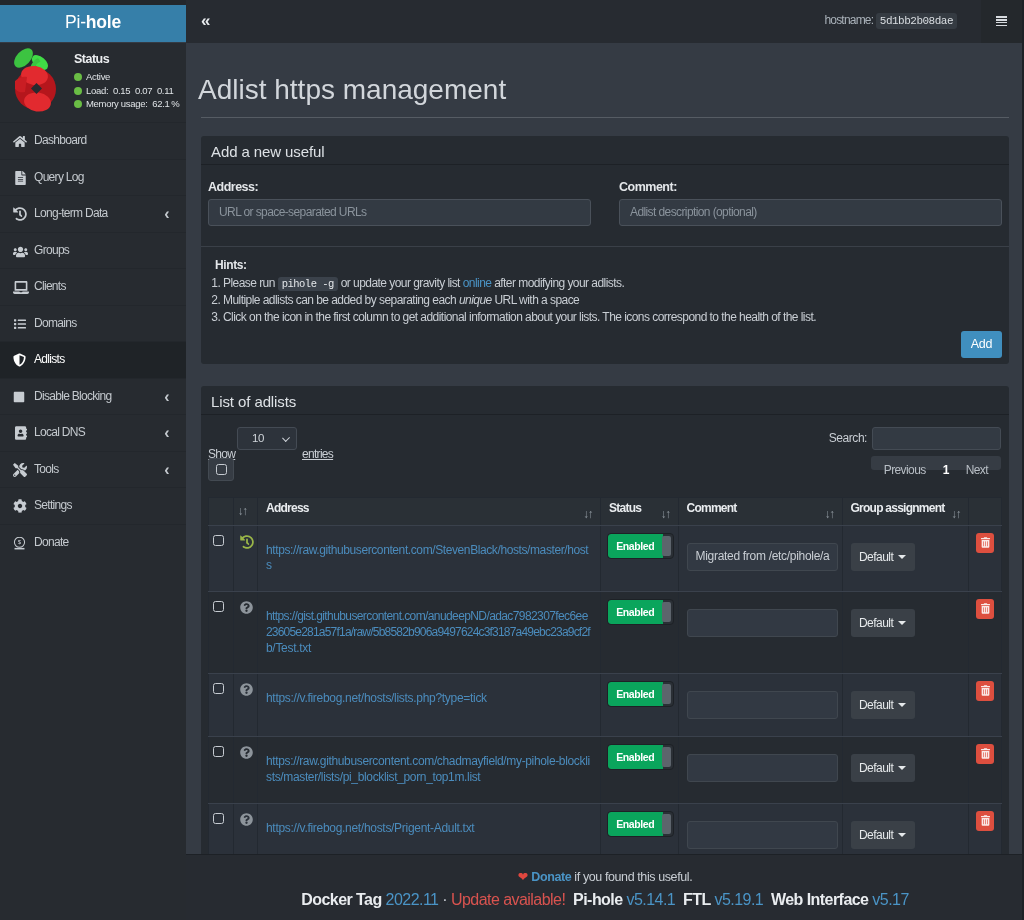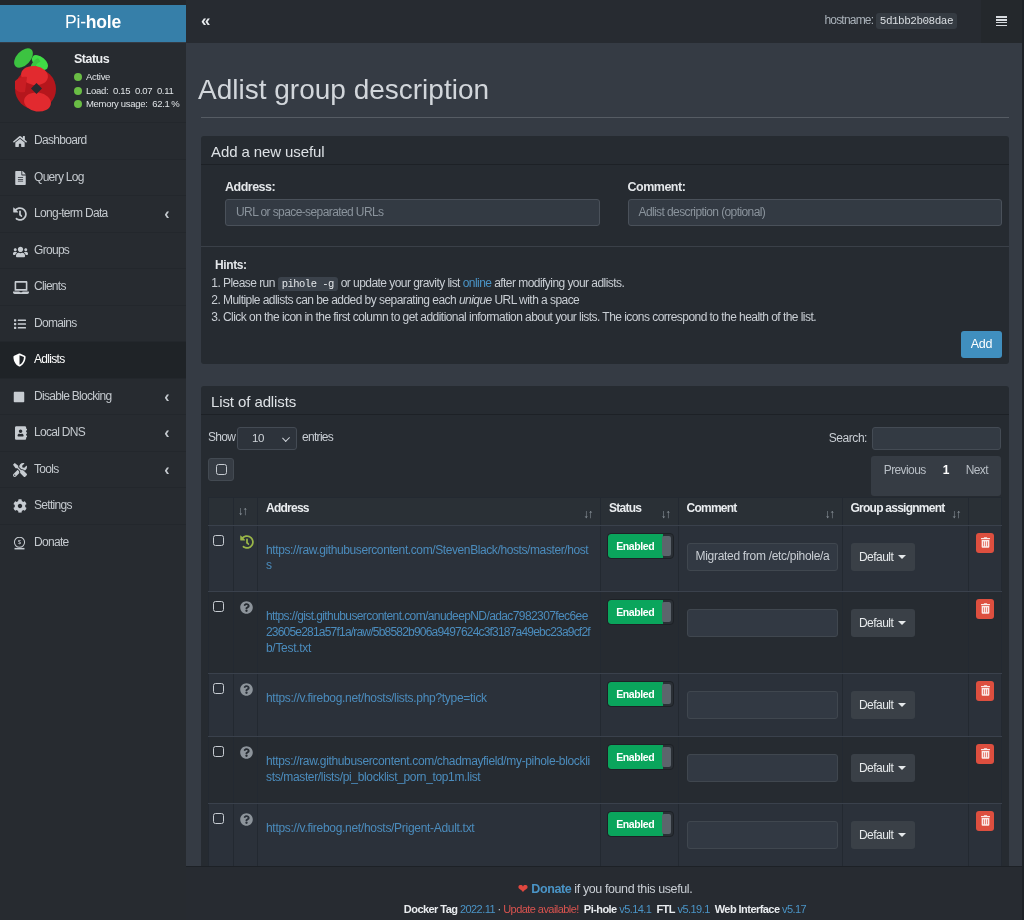--- a/index.html
+++ b/index.html
@@ -40,21 +40,21 @@
 .menu li .txt { position:absolute; left:34px; }
 .menu li .chev { position:absolute; right:17px; top:0; color:#c4c9ce; font-size:16px; font-weight:700; }
 .menu li.active { background:#1f2327; color:#fff; }
 
 .content { margin:43px 0 0 186px; padding:15px; }
 h1 { font-weight:400; font-size:28px; color:#d2d6db; letter-spacing:0; margin:16px 0 0 -3px; }
 .titlebar { border-bottom:1px solid #565c64; padding-bottom:11px; margin-bottom:18px; }
 .box { background:#262b31; border-radius:3px; margin-bottom:22px; }
 .box-header { height:29px; padding:7px 10px 0 10px; font-size:15px; color:#dde1e5; border-bottom:1px solid #1d2126; letter-spacing:-0.1px; }
 .box-body { position:relative; padding:10px 7px 6px 7px; }
-.row2 { display:flex;margin-left:17px; }
+.row2 { display:flex; }
 .col { width:50%; padding:0 14px 0 0; }
 .col + .col { padding:0 0 0 14px; }
 label { display:block; font-weight:700; color:#e4e7ea; margin:5px 0 5px 0; font-size:12.5px; letter-spacing:-0.5px; }
 .tin {
   width:100%; height:27px; background:#333a43; border:1px solid #4a515a; border-radius:3px;
   color:#8a939c; font-size:12px; line-height:25px; padding:0 10px; letter-spacing:-0.6px;
 }
 .hr { border-top:1px solid #3a4048; margin:20px -7px 10px -7px; }
 .hints { padding:0 7px; letter-spacing:-0.55px; line-height:16.5px; }
 .hints b { color:#e4e7ea; letter-spacing:-0.4px; }
@@ -65,37 +65,37 @@
 }
 a { color:#4a94c6; text-decoration:none; }
 .addbtn-row { text-align:right; padding:5.5px 0 0 0; }
 .addbtn {
   display:inline-block; background:#408fbf; color:#fff; border-radius:3px;
   width:41px; height:27px; line-height:27px; text-align:center; font-size:12.5px; letter-spacing:-0.3px;
 }
 
 .lbody { padding:12px 7px 10px 7px; }
 .controls { position:relative; height:24px; }
-.controls .lab { position:absolute; top:3px; letter-spacing:-0.7px; }
+.controls .lab { position:absolute; top:20px; letter-spacing:-0.7px;text-decoration:underline; }
 .showsel {
   position:absolute; left:29px; top:0; width:60px; height:23px; background:#2d333b; border:1px solid #444b54;
   border-radius:3px; font-size:11.5px; color:#cfd4d9; line-height:21px; text-align:left; padding-left:14px;
 }
 .showsel .car { position:absolute; right:7px; top:7px; width:6px; height:6px; border-left:1.6px solid #cfd4d9; border-bottom:1.6px solid #cfd4d9; transform:rotate(-45deg) scale(1,.85); }
 .searchlab { position:absolute; right:135px; top:4px; }
 .searchin { position:absolute; right:1px; top:0; width:129px; height:23px; background:#333a43; border:1px solid #444b54; border-radius:3px; }
 .selrow { position:relative; height:28px; margin-top:5px; }
 .cbbtn { position:absolute; left:0; top:2px; width:26px; height:23px; background:#363c44; border:1px solid #434a52; border-radius:3px; }
 .cb {
   position:absolute; left:50%; top:50%; margin:-5.5px 0 0 -5.5px; width:11px; height:11px;
   border:1.5px solid #c6cbd1; border-radius:2.5px;
 }
 .rowcb { position:relative; margin:9px 0 0 0; width:11px; height:11px; border:1.5px solid #c6cbd1; border-radius:2.5px; display:inline-block; }
 .pag {
-  position:absolute; right:1px; top:0; height:40px; background:#363c44; border-radius:3px;
+  position:absolute; right:1px; top:0; height:14px; background:#363c44; border-radius:3px;
   line-height:28px; padding:0 13px; color:#b9bfc6; font-size:12px; letter-spacing:-0.6px;
 }
 .pag .cur { color:#fff; font-weight:700; margin:0 17px; }
 table { border-collapse:collapse; table-layout:fixed; width:793px; margin:13px auto 0 auto; }
 th, td { border-left:1px solid #232931; border-right:1px solid #232931; border-top:1px solid #3a414c; border-bottom:1px solid #3a414c; vertical-align:top; }
 tr th { border-top-color:#232931; }
 th { background:#2a3036; color:#e9ecef; text-align:left; font-size:12px; letter-spacing:-0.75px; height:28px; padding:0 8px; vertical-align:middle; white-space:nowrap; }
 tr.odd td { background:#2b313a; }
 tr.even td { background:#262b31; }
 td { line-height:15.8px; font-size:12px; padding:17px 8px; }
@@ -116,26 +116,26 @@
 .cmtin { width:151px; height:28px; background:#323943; border:1px solid #40474f; border-radius:3px; color:#c9ced4; font-size:12px; line-height:25px; padding:0 8px; overflow:hidden; white-space:nowrap; letter-spacing:-0.3px; }
 .defbtn {
   display:inline-block; height:28px; background:#3a4047; border-radius:3px; color:#e6e9eb;
   line-height:28px; padding:0 8.5px; font-size:12px; letter-spacing:-0.55px;
 }
 .defbtn .car { display:inline-block; width:0; height:0; border-left:4px solid transparent; border-right:4px solid transparent; border-top:4px solid #e6e9eb; margin-left:5px; vertical-align:2px; }
 .trashbtn { display:inline-block; width:18px; height:20px; background:#dd4f3f; border-radius:3px; text-align:center; padding-top:4px; }
 .showing { padding:13px 0 0 0; color:#c6cbd1; letter-spacing:-0.55px; }
 
 .footer {
-  position:fixed; bottom:0; left:186px; right:0; height:54px;
+  position:fixed; bottom:0; left:186px; right:0; height:66px;
   background:#272b31; border-top:1px solid #1d2126; text-align:center;
   font-size:12.5px; letter-spacing:-0.4px; color:#c9ced4;
 }
 .footer .l1 { margin-top:14px; }
-.footer .l2 { margin-top:7px; font-size:11px; letter-spacing:-0.55px; }
+.footer .l2 { margin-top:7px; font-size:16px; letter-spacing:-0.55px; }
 .footer b { color:#e9ecef; }
 .heart { color:#e0473f; letter-spacing:0; }
 .red { color:#d9534f; }
 .mi { fill:#c7ccd1; }
 .redge { position:fixed; right:0; top:0; bottom:0; width:2.5px; background:#1d2126; z-index:99; }
 </style>
 </head>
 <body>
 <div class="redge"></div>
 <div class="logotop"></div>
@@ -244,21 +244,21 @@
           <circle cx="256" cy="208" r="200" fill="none" stroke="#c7ccd1" stroke-width="40"></circle>
           <text x="256" y="290" font-size="240" text-anchor="middle" fill="#c7ccd1" font-family="Liberation Sans">$</text>
           <path d="M60 430 h392 v60 H60 z"></path>
         </svg>
         <span class="txt">Donate</span>
       </li>
   </ul>
 </div>
 <div class="content">
   <div class="titlebar">
-      <h1>Adlist group description</h1>
+      <h1>Adlist https management</h1>
     </div>
 
   <div class="box">
     <div class="box-header">Add a new useful</div>
     <div class="box-body">
       <div class="row2">
         <div class="col">
           <label>Address:</label>
           <div class="tin">URL or space-separated URLs</div>
         </div>

